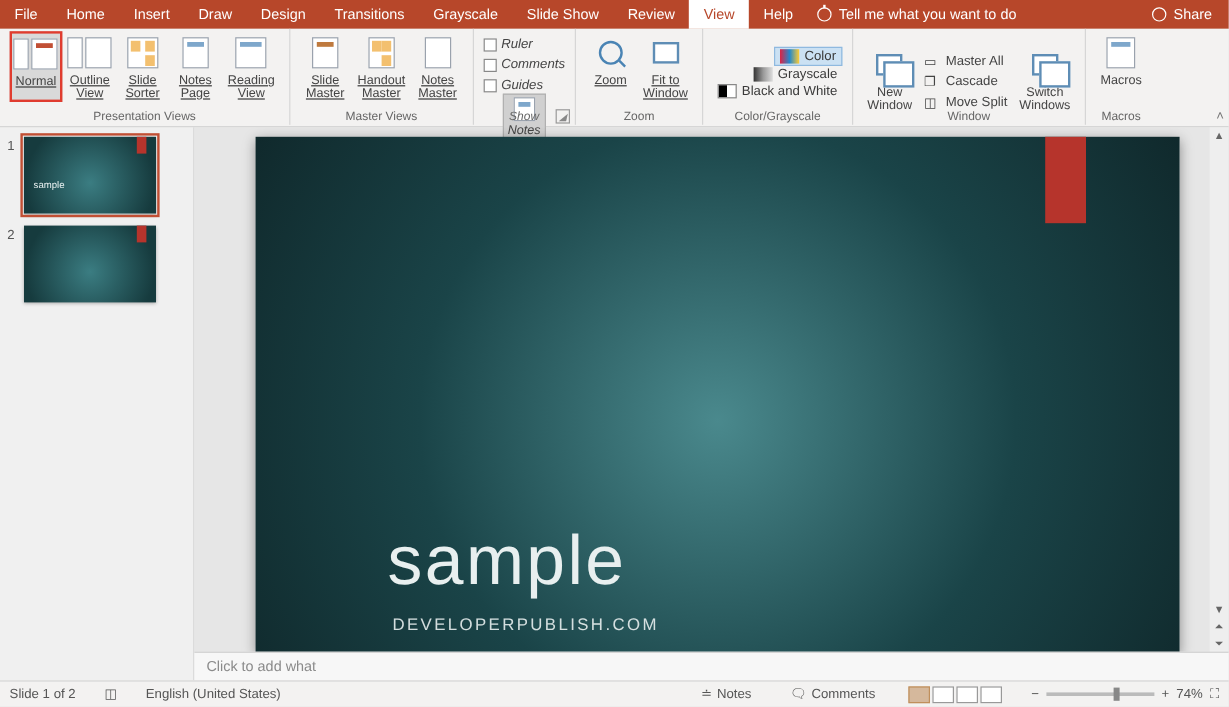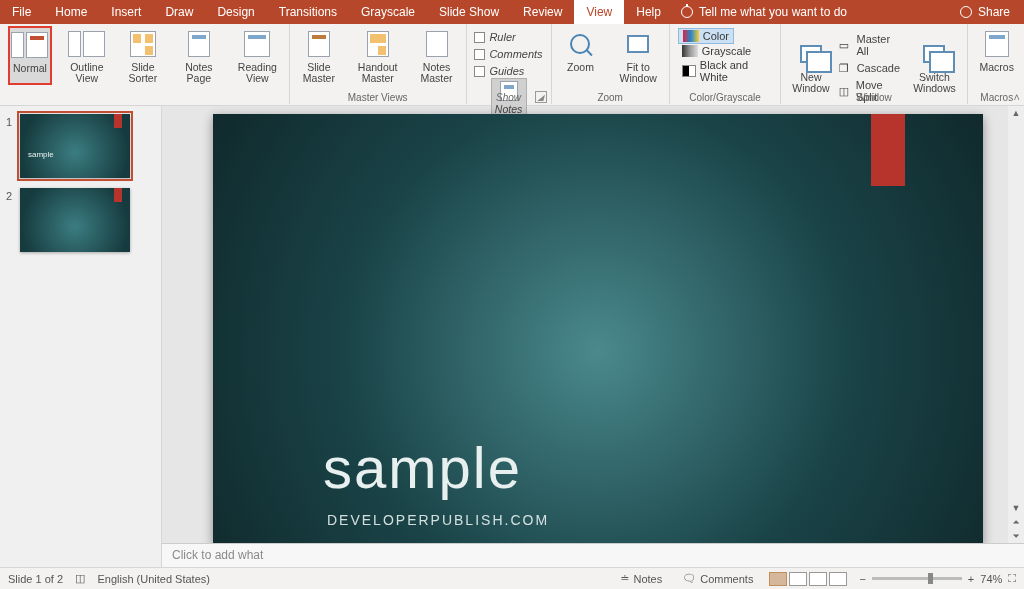--- a/index.html
+++ b/index.html
@@ -12,21 +12,21 @@
     .menubar .spacer { flex: 1; }
     .tell-me { display:flex; align-items:center; gap:6px; padding:11px 8px; font-size:12px; }
     .light-icon { width:12px; height:12px; border:1px solid #fff; border-radius:50%; position:relative; }
     .light-icon:before { content:""; position:absolute; top:-3px; left:4px; width:2px; height:3px; background:#fff; }
     .share { display:flex; align-items:center; gap:6px; padding:0 14px; font-size:12px; }
     .person-icon { width:12px; height:12px; border:1.2px solid #fff; border-radius:50%; position:relative; }
 
     
     .ribbon { height: 82px; background: #f3f2f1; border-bottom: 1px solid #d6d6d6; display:flex; align-items:flex-start; padding-left:2px; position:relative; }
     .grp { display:flex; flex-direction:column; align-items:center; height:100%; padding: 2px 6px 0 6px; position:relative; }
-    .grp .row { display:flex; gap:14px; }
+    .grp .row { display:flex; gap:2px;text-decoration:underline; }
     .grp-label { position:absolute; bottom:2px; left:0; right:0; text-align:center; font-size:10px; color:#666; }
     .sep { width:1px; height:80px; background:#d6d6d6; margin:0 2px; }
     .rbtn { display:flex; flex-direction:column; align-items:center; justify-content:flex-start; padding:1px 3px 0 3px; min-width:42px; gap:2px; cursor:pointer; border:1px solid transparent; }
     .rbtn.pressed { background:#d0d0d0; border-color:#b0b0b0; }
     .rbtn.highlight { border:2px solid #e03c2f; background:#d9d9d9; }
     .rbtn .ico { width:32px; height:32px; display:flex; align-items:center; justify-content:center; }
     .rbtn .lbl { font-size:10.5px; text-align:center; line-height:11px; white-space:pre; color:#444; }
 
     .sm-ico { width:24px; height:22px; display:flex; align-items:center; justify-content:center; }
 
@@ -72,21 +72,21 @@
     .slide .flag { position:absolute; top:0; right:78px; width:34px; height:72px; background:#b6342c; }
     .slide .title { position:absolute; left:110px; top:320px; font-size:58px; font-weight:200; letter-spacing:2px; }
     .slide .sub { position:absolute; left:114px; top:398px; font-size:14px; letter-spacing:2px; font-weight:300; opacity:.9; }
     .vscroll { position:absolute; right:0; top:0; bottom:0; width:16px; background:#eee; display:flex; flex-direction:column; align-items:center; }
     .varrow { width:14px; height:14px; font-size:9px; color:#666; display:flex; align-items:center; justify-content:center; cursor:pointer; }
     .vtrack { flex:1; }
 
     .notes { height:24px; border-top:1px solid #ccc; background:#f7f7f7; color:#8a8a8a; padding:4px 10px; font-size:12px; cursor:text; }
 
     
-    .status { height:22px; background:#f3f2f1; border-top:1px solid #d6d6d6; display:flex; align-items:center; padding:0 8px; font-size:11px; color:#555; gap:12px; }
+    .status { height:22px; background:#f3f2f1; border-top:1px solid #d6d6d6; display:flex; align-items:center; padding:0 8px; font-size:11px; color:#555; gap:24px; }
     .status .spacer { flex:1; }
     .status .sb-btn { display:flex; align-items:center; gap:4px; cursor:pointer; padding:0 4px; }
     .view-btns { display:flex; gap:2px; }
     .vb { width:18px; height:14px; border:1px solid #999; background:#fff; cursor:pointer; }
     .vb.active { background:#d5b89c; border-color:#c08f5c; }
     .zoom { display:flex; align-items:center; gap:6px; }
     .zoom .track { width:90px; height:3px; background:#bbb; position:relative; }
     .zoom .handle { position:absolute; left:62%; top:-4px; width:5px; height:11px; background:#888; }
   </style>
 </head>
@@ -159,20 +159,21 @@
       <div class="rbtn">
         <div class="ico">
             <div class="page" style="width:26px;">
               <div class="bar" style="background:#7ea7cb;"></div>
             </div>
           </div>
         <div class="lbl">Reading
 View</div>
       </div>
     </div>
+    <div class="grp-label">Presentation Views</div>
   </div>
   <div class="sep"></div>
 
   <div class="grp">
     <div class="row">
       <div class="rbtn">
         <div class="ico">
             <div class="page">
               <div class="bar" style="background:#bf7a3e;"></div>
             </div>
@@ -240,21 +241,21 @@
             <div class="winrect"></div>
           </div>
         <div class="lbl">Fit to
 Window</div>
       </div>
     </div>
     <div class="grp-label">Zoom</div>
   </div>
   <div class="sep"></div>
 
-  <div class="grp" style="align-items:flex-start; padding-top:4px;">
+  <div class="grp" style="align-items:flex-end; padding-top:15px;">
     <div class="color-row sel">
       <div class="color-chip" style="background:linear-gradient(90deg,#d24,#28c,#fc3);"></div>
       <span>Color</span>
     </div>
     <div class="color-row">
       <div class="color-chip" style="background:linear-gradient(90deg,#333,#999,#ddd);"></div>
       <span>Grayscale</span>
     </div>
     <div class="color-row">
       <div class="color-chip" style="background:linear-gradient(90deg,#000 49%,#fff 51%); border:1px solid #888;"></div>

